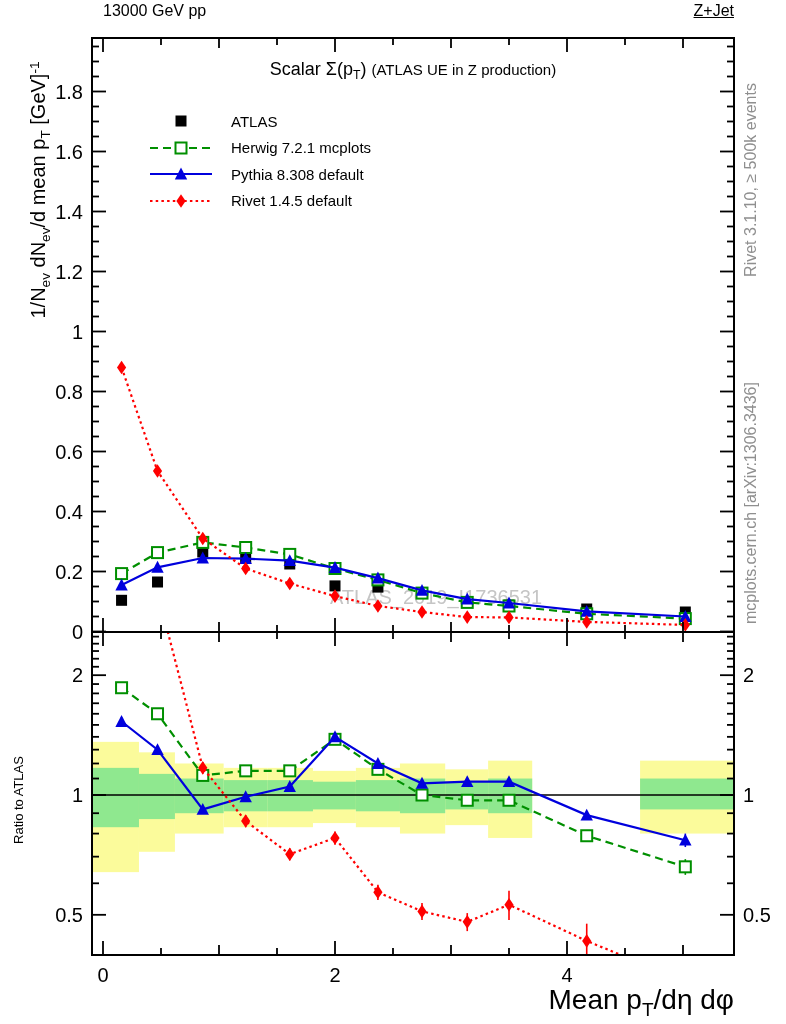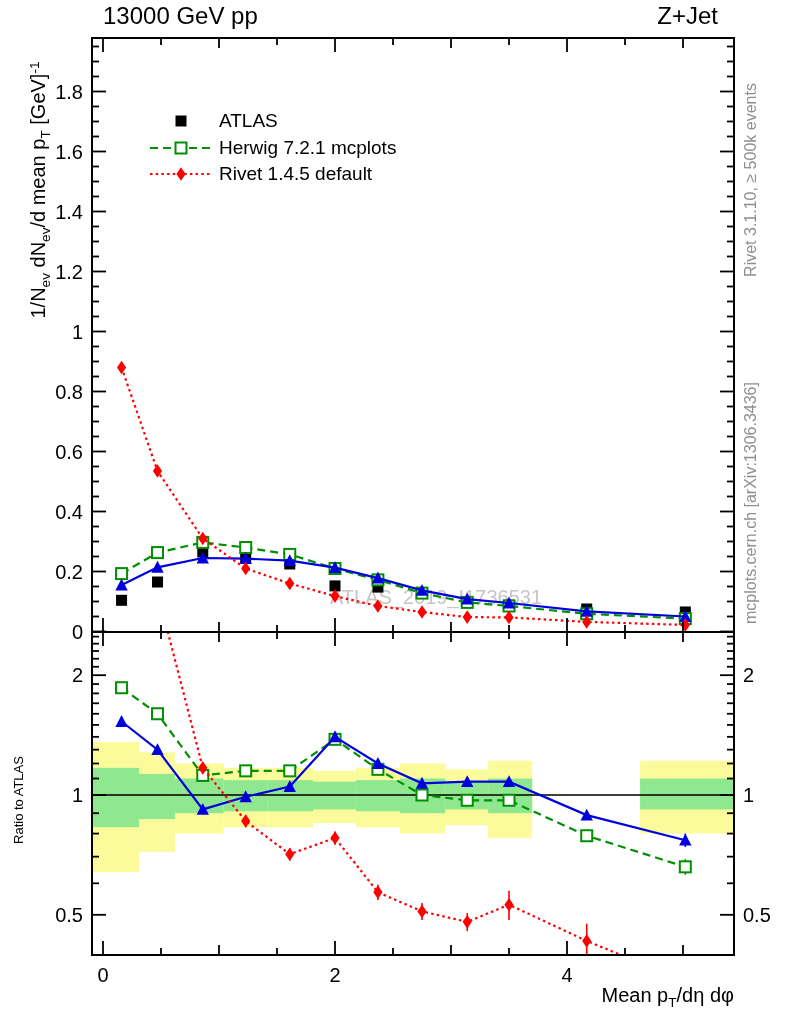--- a/index.html
+++ b/index.html
@@ -1,34 +1,34 @@
 <!DOCTYPE html>
 <html><head>
 <meta charset="utf-8">
 <style>
   html,body{margin:0;padding:0;background:#fff;}
   .page{position:relative;width:786px;height:1024px;background:#fff;overflow:hidden;
         font-family:"Liberation Sans","DejaVu Sans",sans-serif;color:#000;}
   .page *{box-sizing:border-box;}
   .abs{position:absolute;white-space:nowrap;}
-  .hdr{font-size:24px;top:2px;}
+  .hdr{font-size:16px;top:2px;}
   .hdr-left{left:103px;}
-  .hdr-right{right:68px;}
+  .hdr-right{right:52px;text-decoration:underline;}
   .plot-title{left:92px;top:59px;width:642px;text-align:center;font-size:18px;}
   .plot-title .paren{font-size:15px;}
   sub{font-size:68%;vertical-align:-0.35em;}
   sup{font-size:68%;vertical-align:0.45em;}
   .legend{left:148px;top:108px;}
   .legend-row{display:flex;align-items:center;height:26.5px;}
   .legend-row svg{display:block;}
-  .legend-label{margin-left:5px;font-size:19px;}
+  .legend-label{margin-left:17px;font-size:15px;}
   .vert{transform:rotate(-90deg);text-align:center;}
   .ylabel-main{left:-122px;top:179px;width:320px;height:22px;font-size:20px;}
   .ylabel-ratio{left:-57px;top:793px;width:150px;height:14px;font-size:13px;}
-  .xlabel{right:52px;top:984px;font-size:20px;}
+  .xlabel{right:52px;top:984px;font-size:28px;}
   .sidetext{color:#8f8f8f;font-size:16px;height:18px;width:330px;left:586px;}
   .side-top{top:171px;}
   .side-bottom{top:494px;}
   svg.chart{position:absolute;left:0;top:0;}
 </style>
 </head>
 <body>
 
 <div class="page">
 
@@ -438,20 +438,24 @@
         <text x="83" y="802" text-anchor="end">1</text>
         <text x="743" y="802" text-anchor="start">1</text>
         <text x="83" y="682.1900617257355" text-anchor="end">2</text>
         <text x="743" y="682.1900617257355" text-anchor="start">2</text>
       </g>
     </svg>
 
   <div class="abs hdr hdr-left">13000 GeV pp</div>
   <div class="abs hdr hdr-right">Z+Jet</div>
 
+  <div class="abs plot-title">
+    <span>Scalar Σ(p<sub>T</sub>)</span>
+    <span class="paren">(ATLAS UE in Z production)</span>
+  </div>
 
   <div class="abs legend" id="legend">
       <div class="legend-row">
         <svg width="66" height="16">
           <g>
             <rect x="27.5" y="2.5" width="11" height="11" fill="#000000"></rect>
           </g>
         </svg>
         <span class="legend-label">ATLAS</span>
       </div>
@@ -459,20 +463,29 @@
         <svg width="66" height="16">
           <line x1="2" x2="64" y1="8" y2="8" stroke="#008f00" stroke-width="2.2" stroke-dasharray="8 5"></line>
           <g>
             <rect x="27.5" y="2.5" width="11" height="11" fill="#fff" stroke="#008f00" stroke-width="2"></rect>
           </g>
         </svg>
         <span class="legend-label">Herwig 7.2.1 mcplots</span>
       </div>
       <div class="legend-row">
         <svg width="66" height="16">
+          <line x1="2" x2="64" y1="8" y2="8" stroke="#0000dd" stroke-width="2.2"></line>
+          <g>
+            <path d="M33 1.5 L39.2 13.4 L26.8 13.4 Z" fill="#0000dd"></path>
+          </g>
+        </svg>
+        <span class="legend-label">Pythia 8.308 default</span>
+      </div>
+      <div class="legend-row">
+        <svg width="66" height="16">
           <line x1="2" x2="64" y1="8" y2="8" stroke="#ff0000" stroke-width="2.2" stroke-dasharray="2.5 3.2"></line>
           <g>
             <path d="M33 1.2000000000000002 L37.6 8 L33 14.8 L28.4 8 Z" fill="#ff0000"></path>
           </g>
         </svg>
         <span class="legend-label">Rivet 1.4.5 default</span>
       </div>
     </div>
 
   <div class="abs vert ylabel-main">1/N<sub>ev</sub> dN<sub>ev</sub>/d mean p<sub>T</sub> [GeV]<sup>-1</sup></div>

